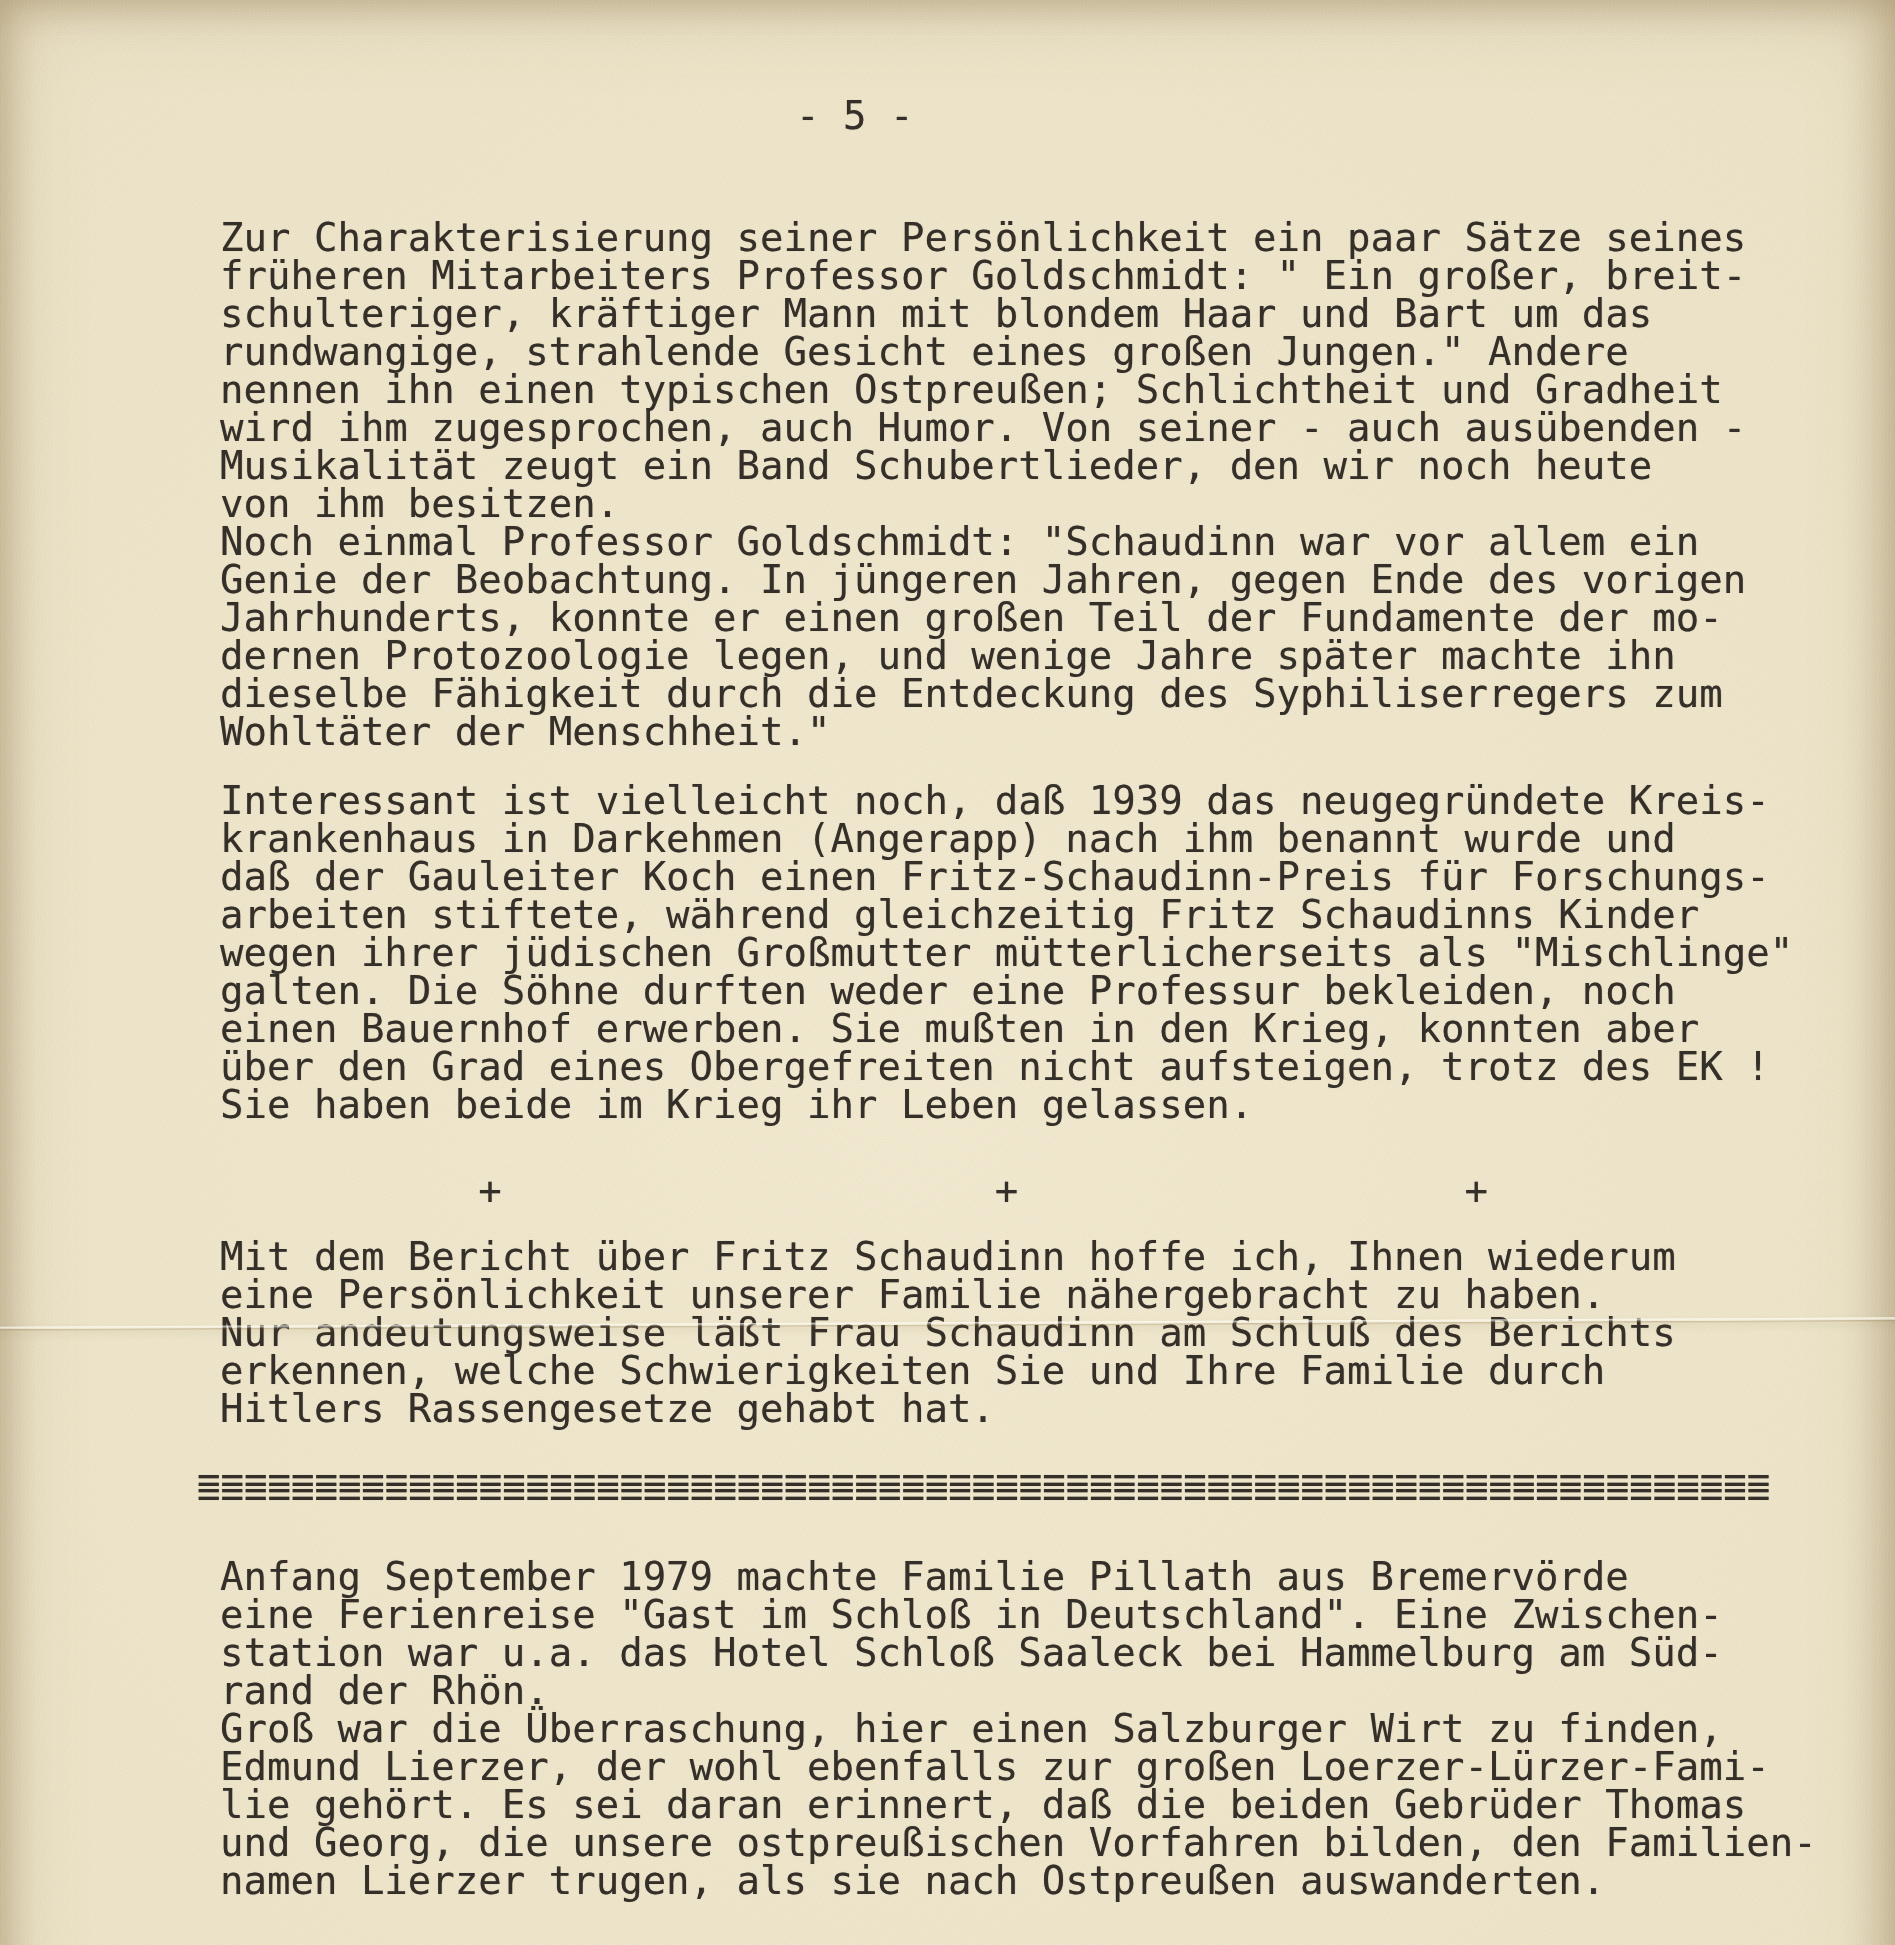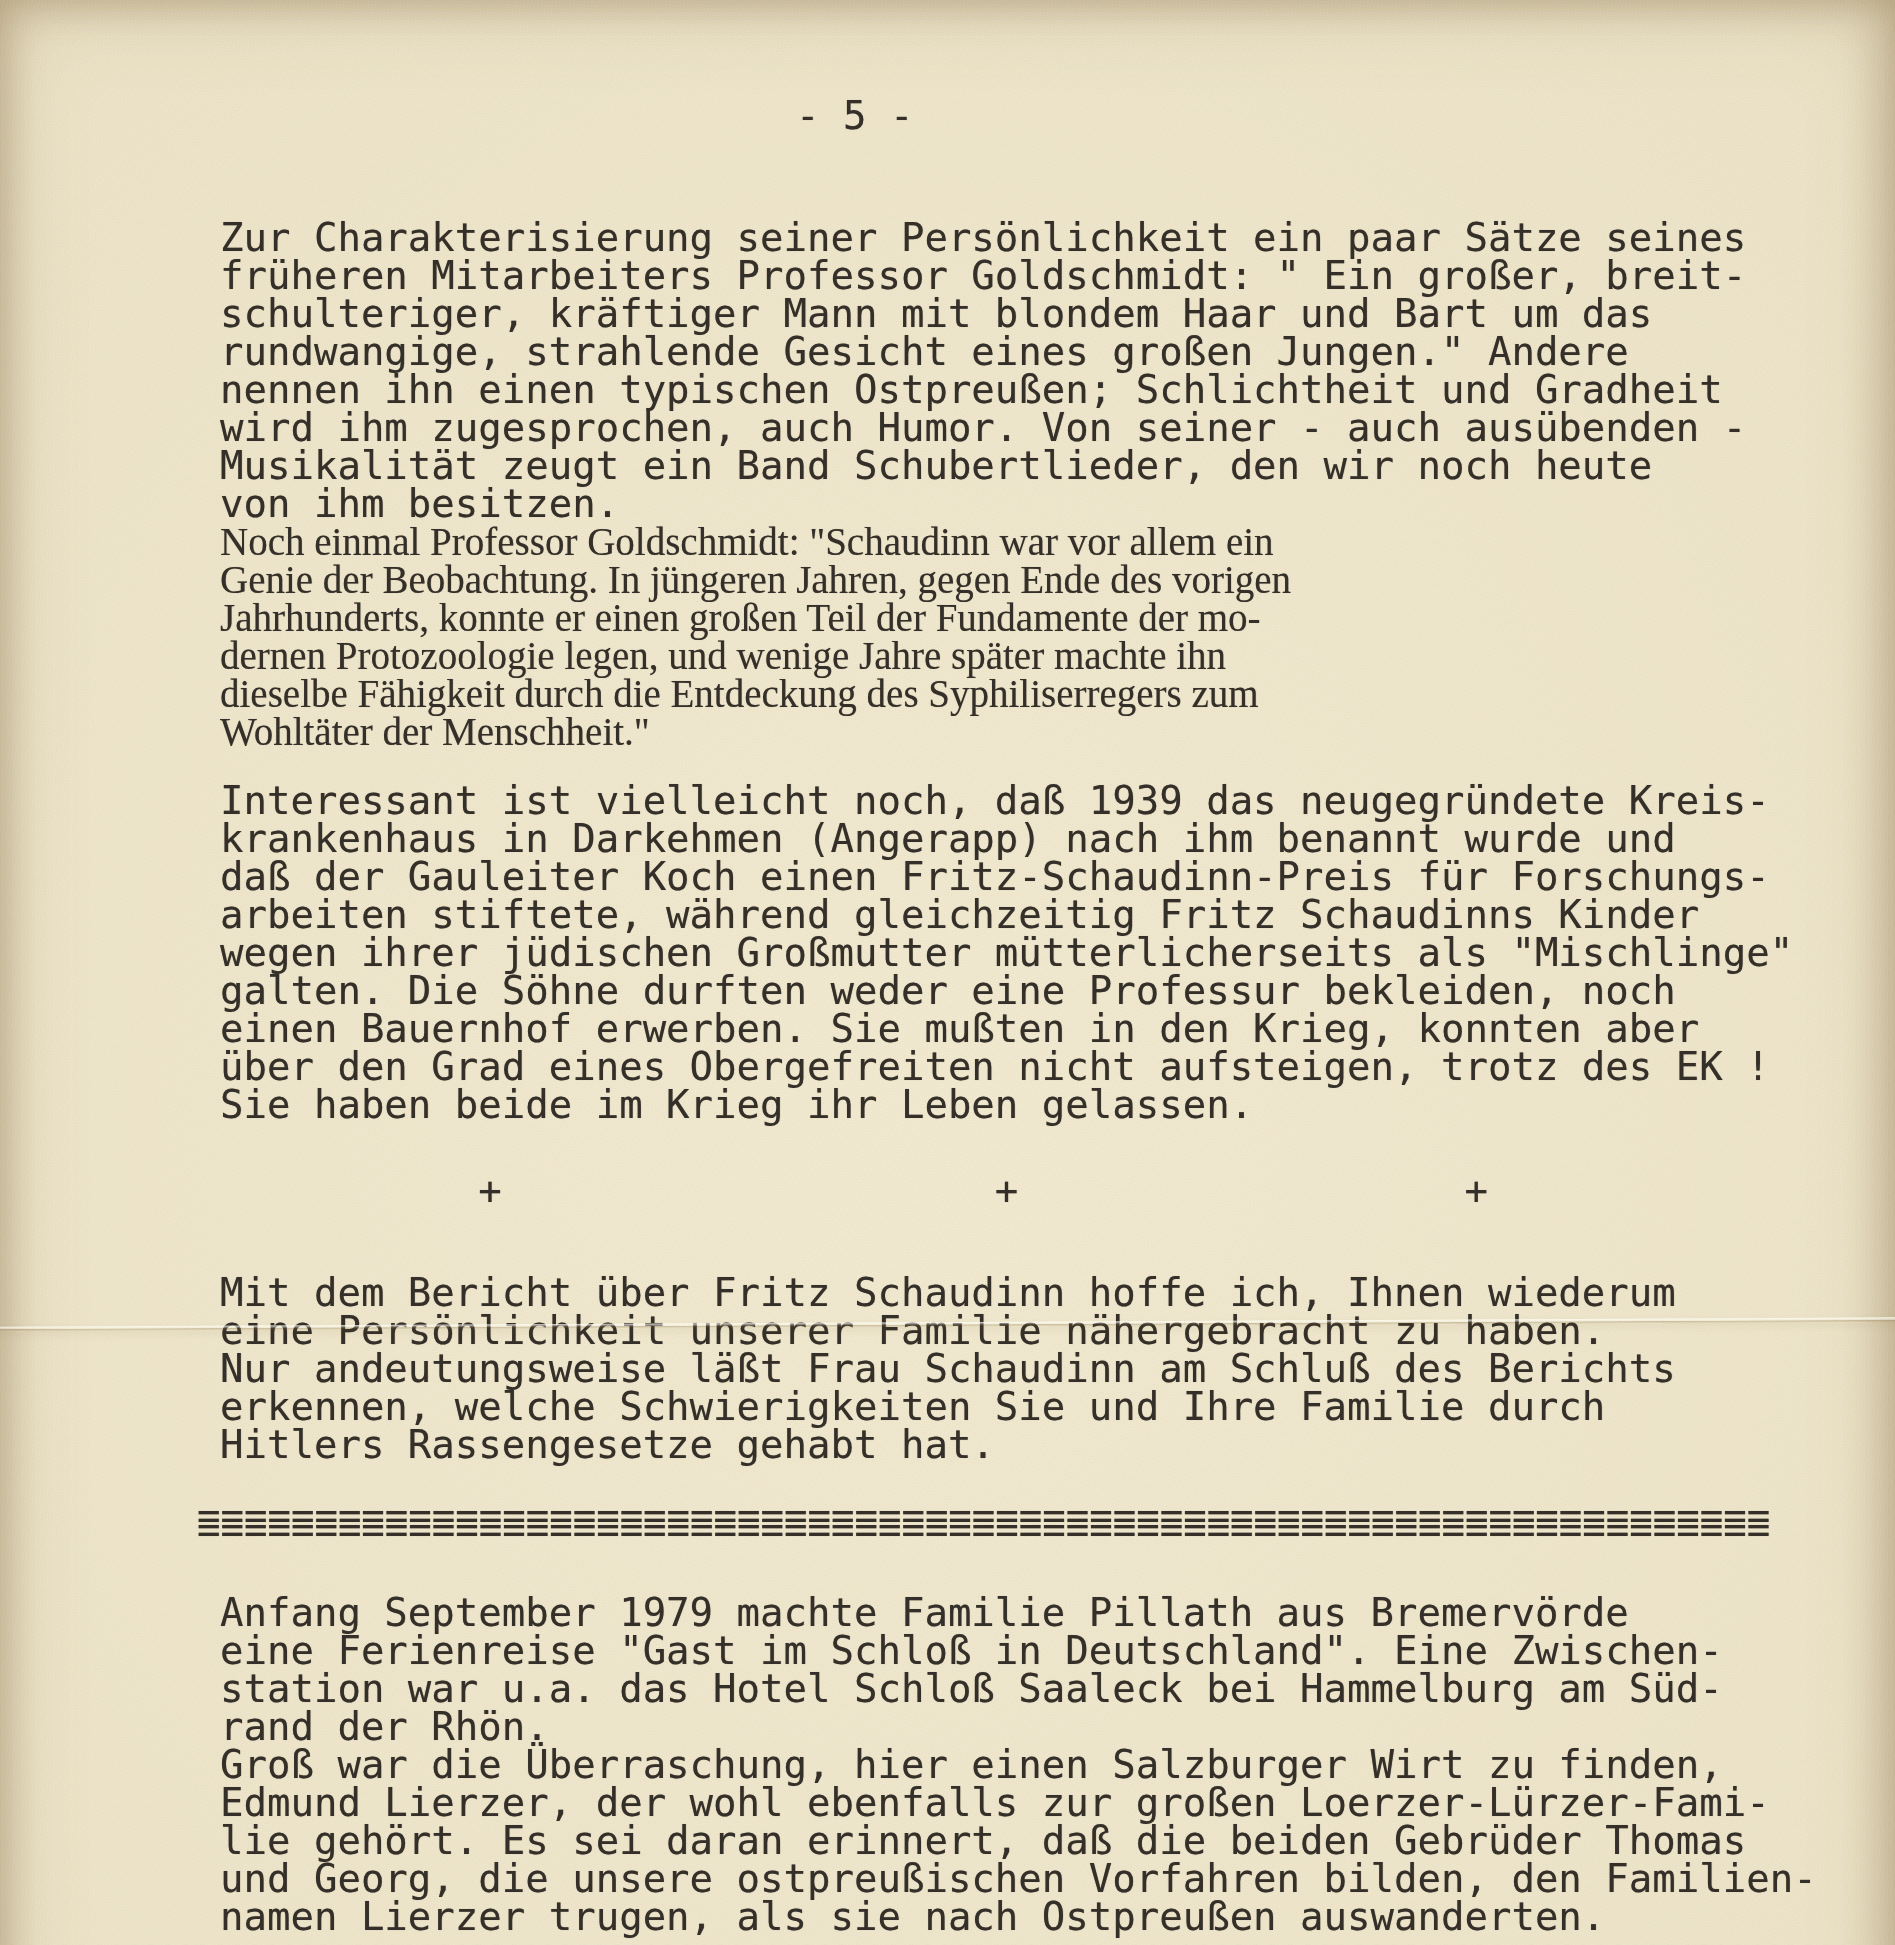--- a/index.html
+++ b/index.html
@@ -31,24 +31,24 @@
     padding:97px 47px 0 220px;
     color:#342f28;
     font-size:39px;line-height:38px;
   }
   .t{
     white-space:pre;
     text-shadow:0 0 0.8px rgba(52,47,40,.40), 0.4px 0.4px 0 rgba(52,47,40,.12);
   }
   .page-number{padding-left:576px;}
   .p-char{margin-top:84px;}
-  .p-quote{margin-top:0;font-family:Liberation Serif, serif;}
+  .p-quote{margin-top:0;}
   .p-inter{margin-top:31px;}
   .p-plus{margin-top:48px;}
-  .p-bericht{margin-top:64px;}
+  .p-bericht{margin-top:28px;}
   .divider{position:relative;height:58px;margin-top:33px;margin-left:-23px;}
   .divider .row{position:absolute;left:0;top:0;}
   .divider .row2{top:14px;}
   .p-heading{margin-top:11.7px;}
   .p-anfang{margin-top:39px;}
   .crease{
     position:absolute;z-index:3;left:-9.7px;right:-9.7px;top:1322px;height:5px;
     transform:rotate(-.28deg);
     background:linear-gradient(to bottom,
       rgba(255,255,248,.85) 0%, rgba(255,255,248,.28) 45%,

